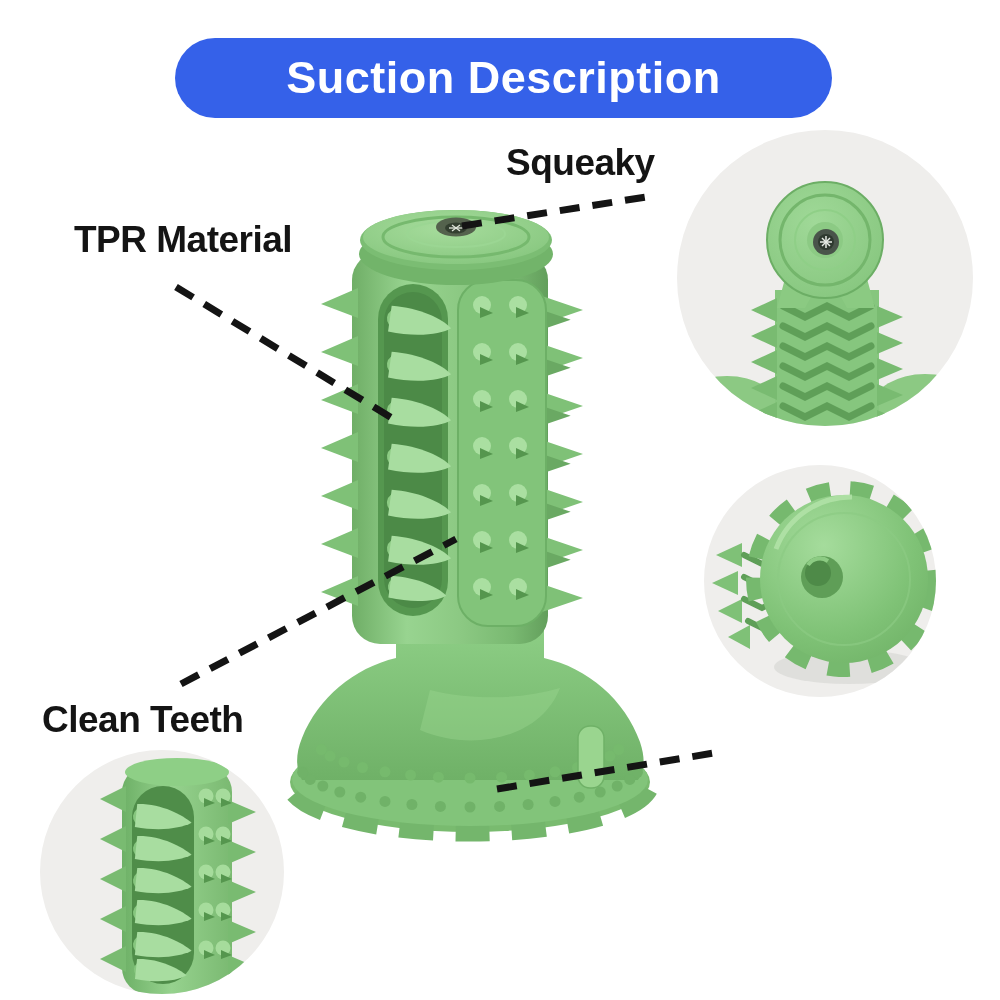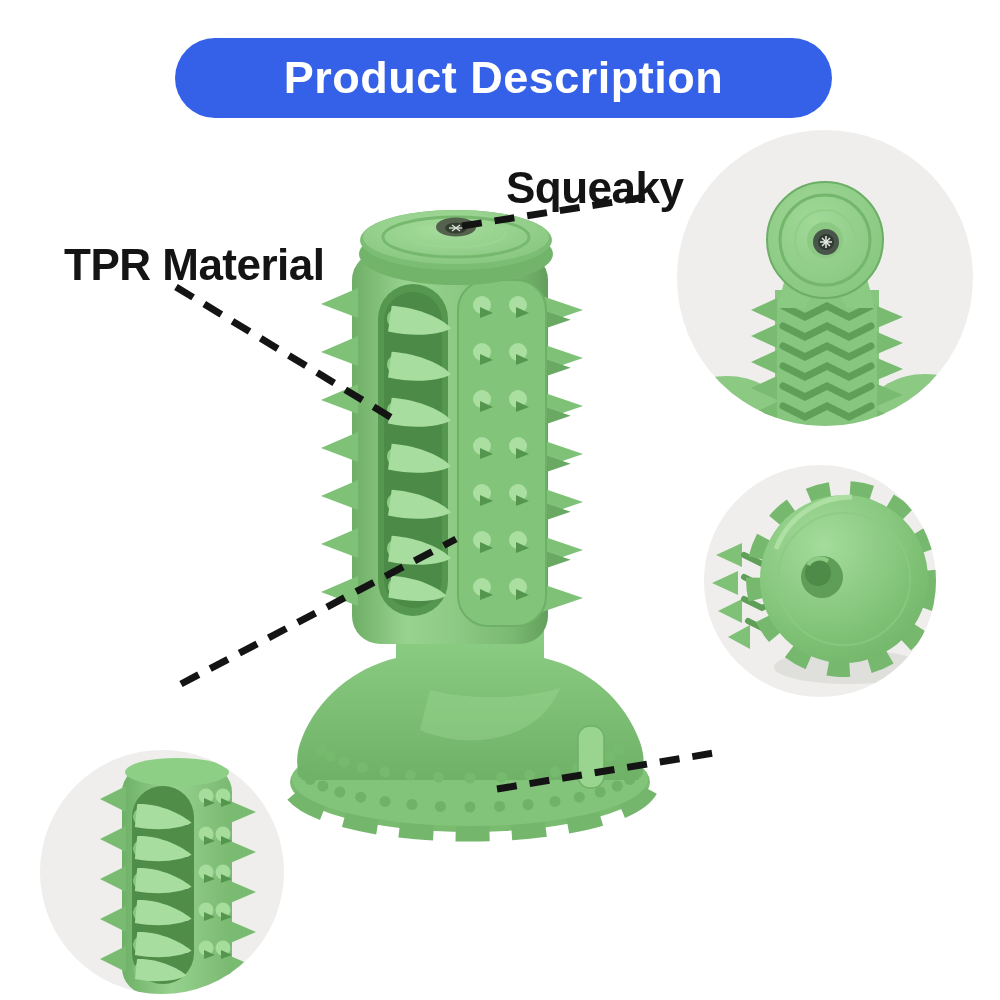--- a/index.html
+++ b/index.html
@@ -18,43 +18,43 @@
   .banner{
     position:absolute;left:175px;top:38px;width:657px;height:80px;
     background:var(--banner-blue);border-radius:40px;
     display:flex;align-items:center;justify-content:center;
   }
   .banner span{
     color:var(--banner-text);font-size:45px;font-weight:700;letter-spacing:.5px;
   }
   .scene{position:absolute;left:0;top:0;width:1000px;height:1000px;}
   .callout{
-    position:absolute;color:var(--label-text);font-weight:700;font-size:44px;
-    letter-spacing:-.5px;white-space:nowrap;margin-top:21px;
+    position:absolute;color:var(--label-text);font-weight:700;font-size:37px;
+    letter-spacing:-.5px;white-space:nowrap;
   }
   .callout-squeaky{left:506px;top:142px;}
-  .callout-tpr{left:64px;top:219px;}
+  .callout-tpr{left:74px;top:219px;}
   .callout-clean{left:42px;top:699px;}
   .callout-suction{left:706px;top:707px;}
   .inset{
     position:absolute;border-radius:50%;overflow:hidden;background:var(--inset-bg);
   }
   .inset svg{display:block;}
   .inset-squeaky{left:677px;top:130px;width:296px;height:296px;}
   .inset-suction{left:704px;top:465px;width:232px;height:232px;}
   .inset-teeth{left:40px;top:750px;width:244px;height:244px;}
   .leader{stroke:var(--line-color);stroke-width:7;stroke-dasharray:20 13;fill:none;}
 </style>
 </head>
 <body>
 
 <div class="stage">
 
   <div class="banner">
-    <span>Product Description</span>
+    <span>Suction Description</span>
   </div>
 
   <svg class="scene" viewBox="0 0 1000 1000" aria-hidden="true">
     <defs>
       <linearGradient id="g-body" x1="0" y1="0" x2="1" y2="0">
         <stop offset="0" stop-color="#6fae66"></stop>
           <stop offset="0.28" stop-color="#98d490"></stop>
         <stop offset="0.55" stop-color="#8cc983"></stop>
           <stop offset="0.82" stop-color="#79b971"></stop>
         <stop offset="1" stop-color="#639f5c"></stop>
@@ -453,14 +453,15 @@
               <circle r="7.5" fill="#a6dc9c"></circle>
               <path d="M-2,2 L9,7 L-2,11 Z" fill="#55964e"></path>
             </g>
         </g>
       </g>
     </svg>
   </div>
 
   <div class="callout callout-squeaky">Squeaky</div>
   <div class="callout callout-tpr">TPR Material</div>
+  <div class="callout callout-clean">Clean Teeth</div>
 
 </div>
 
 </body></html>

